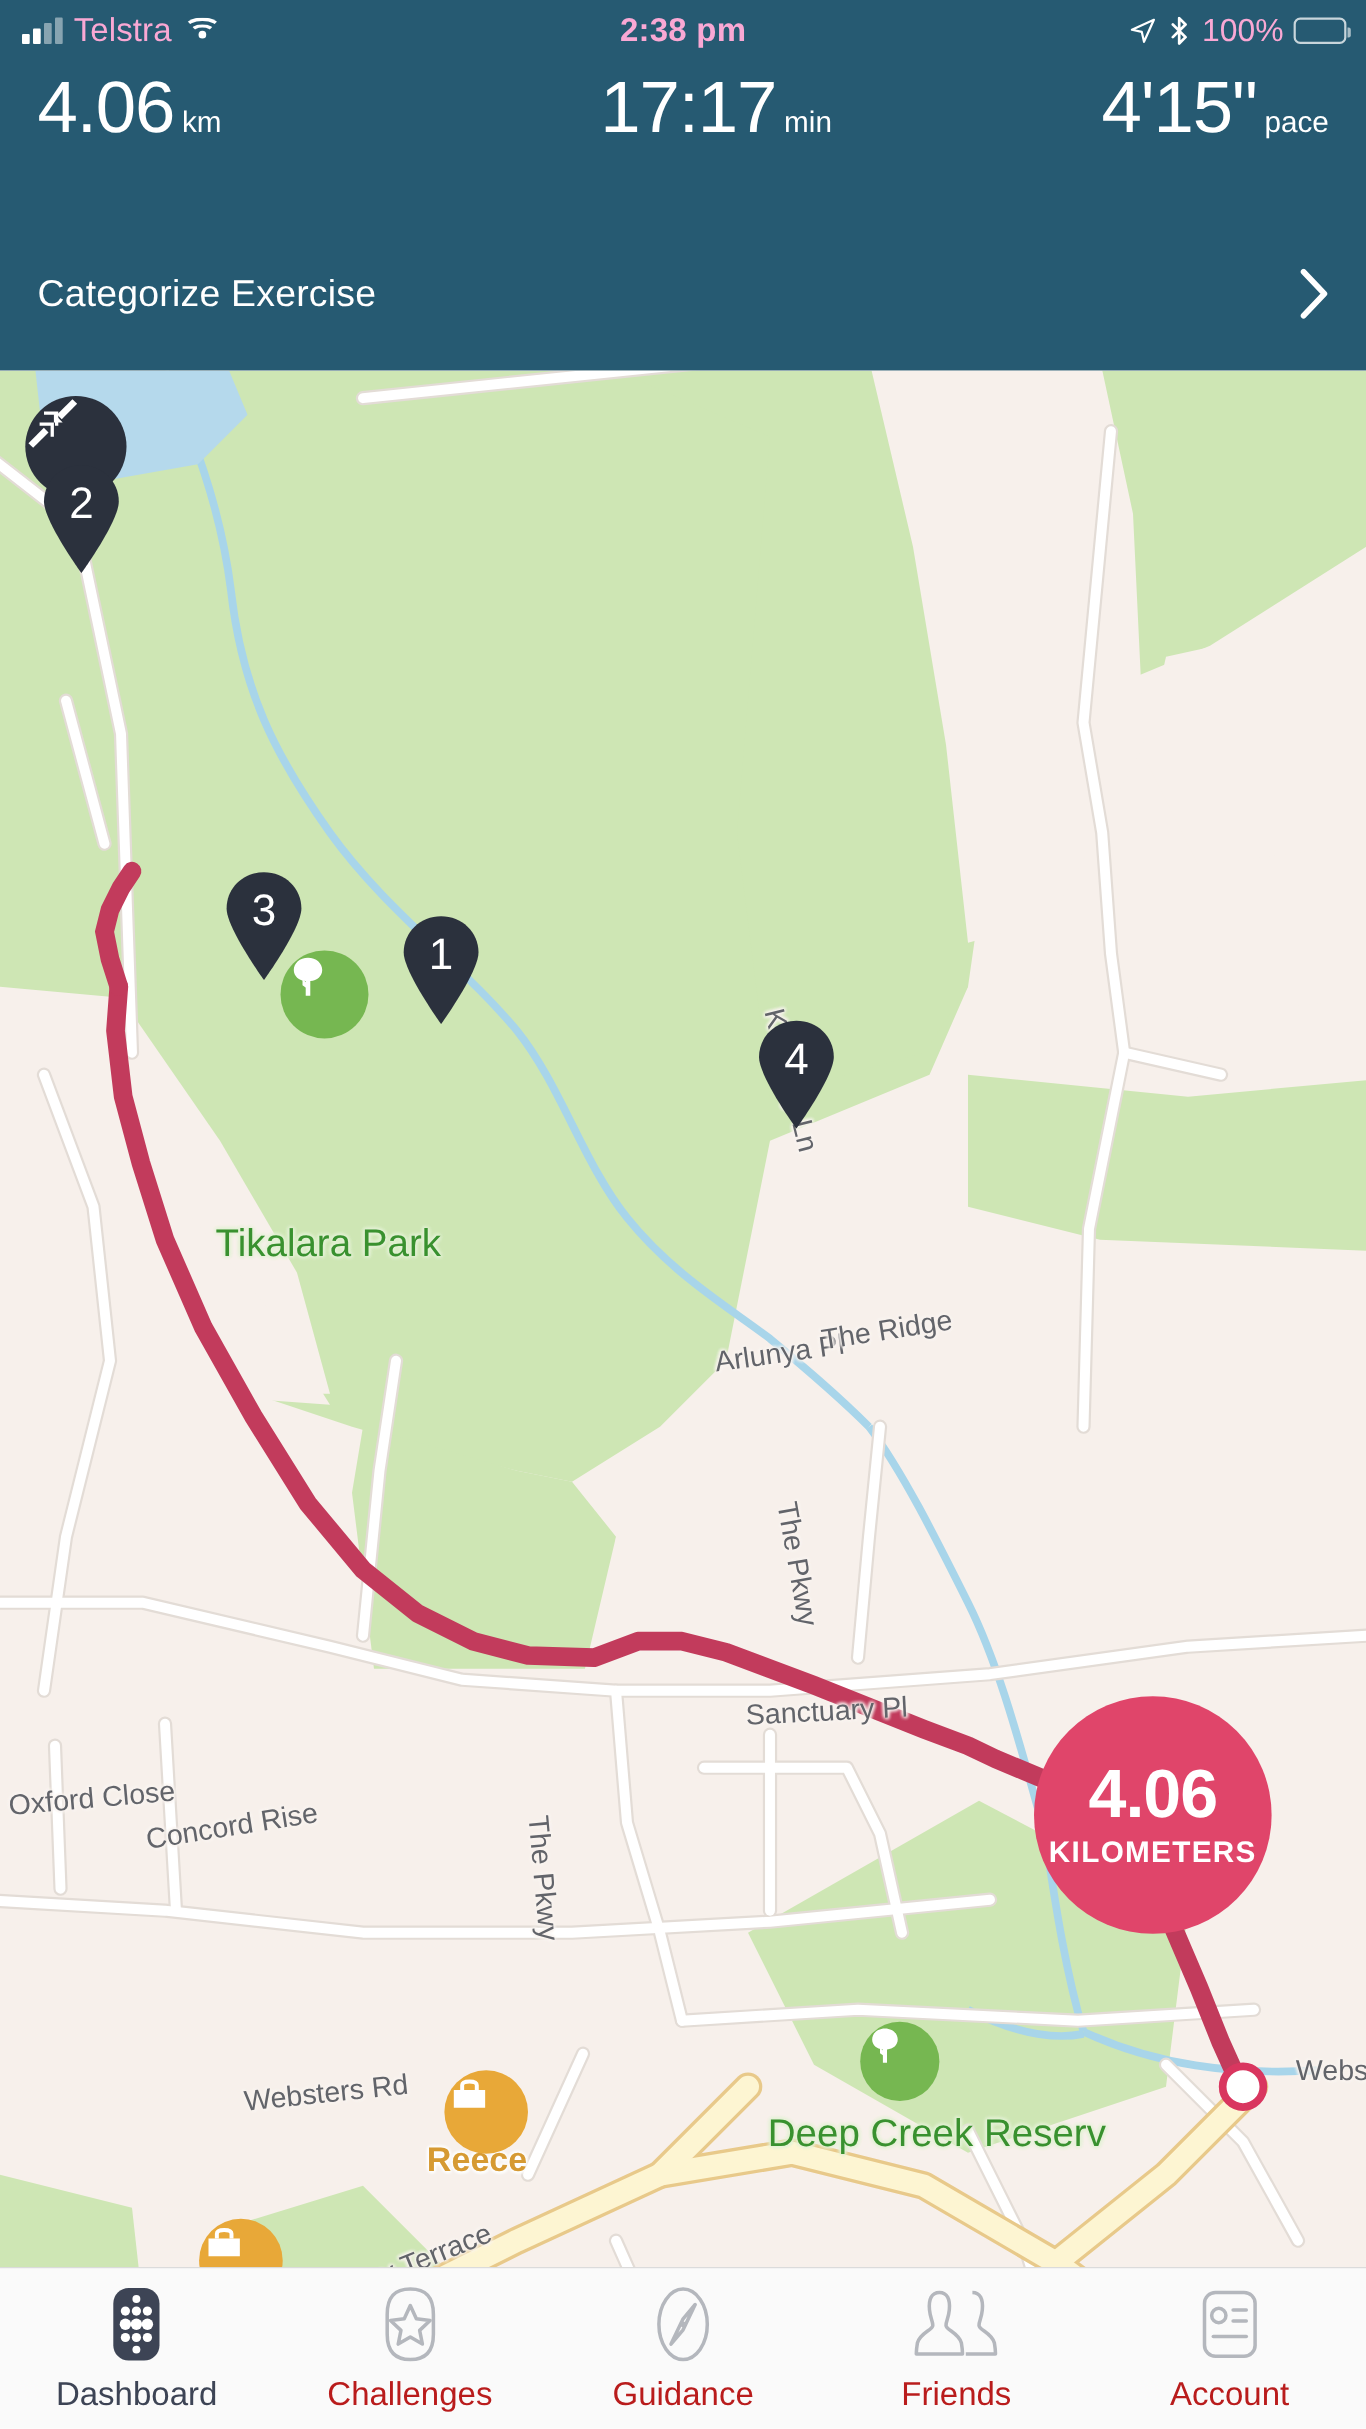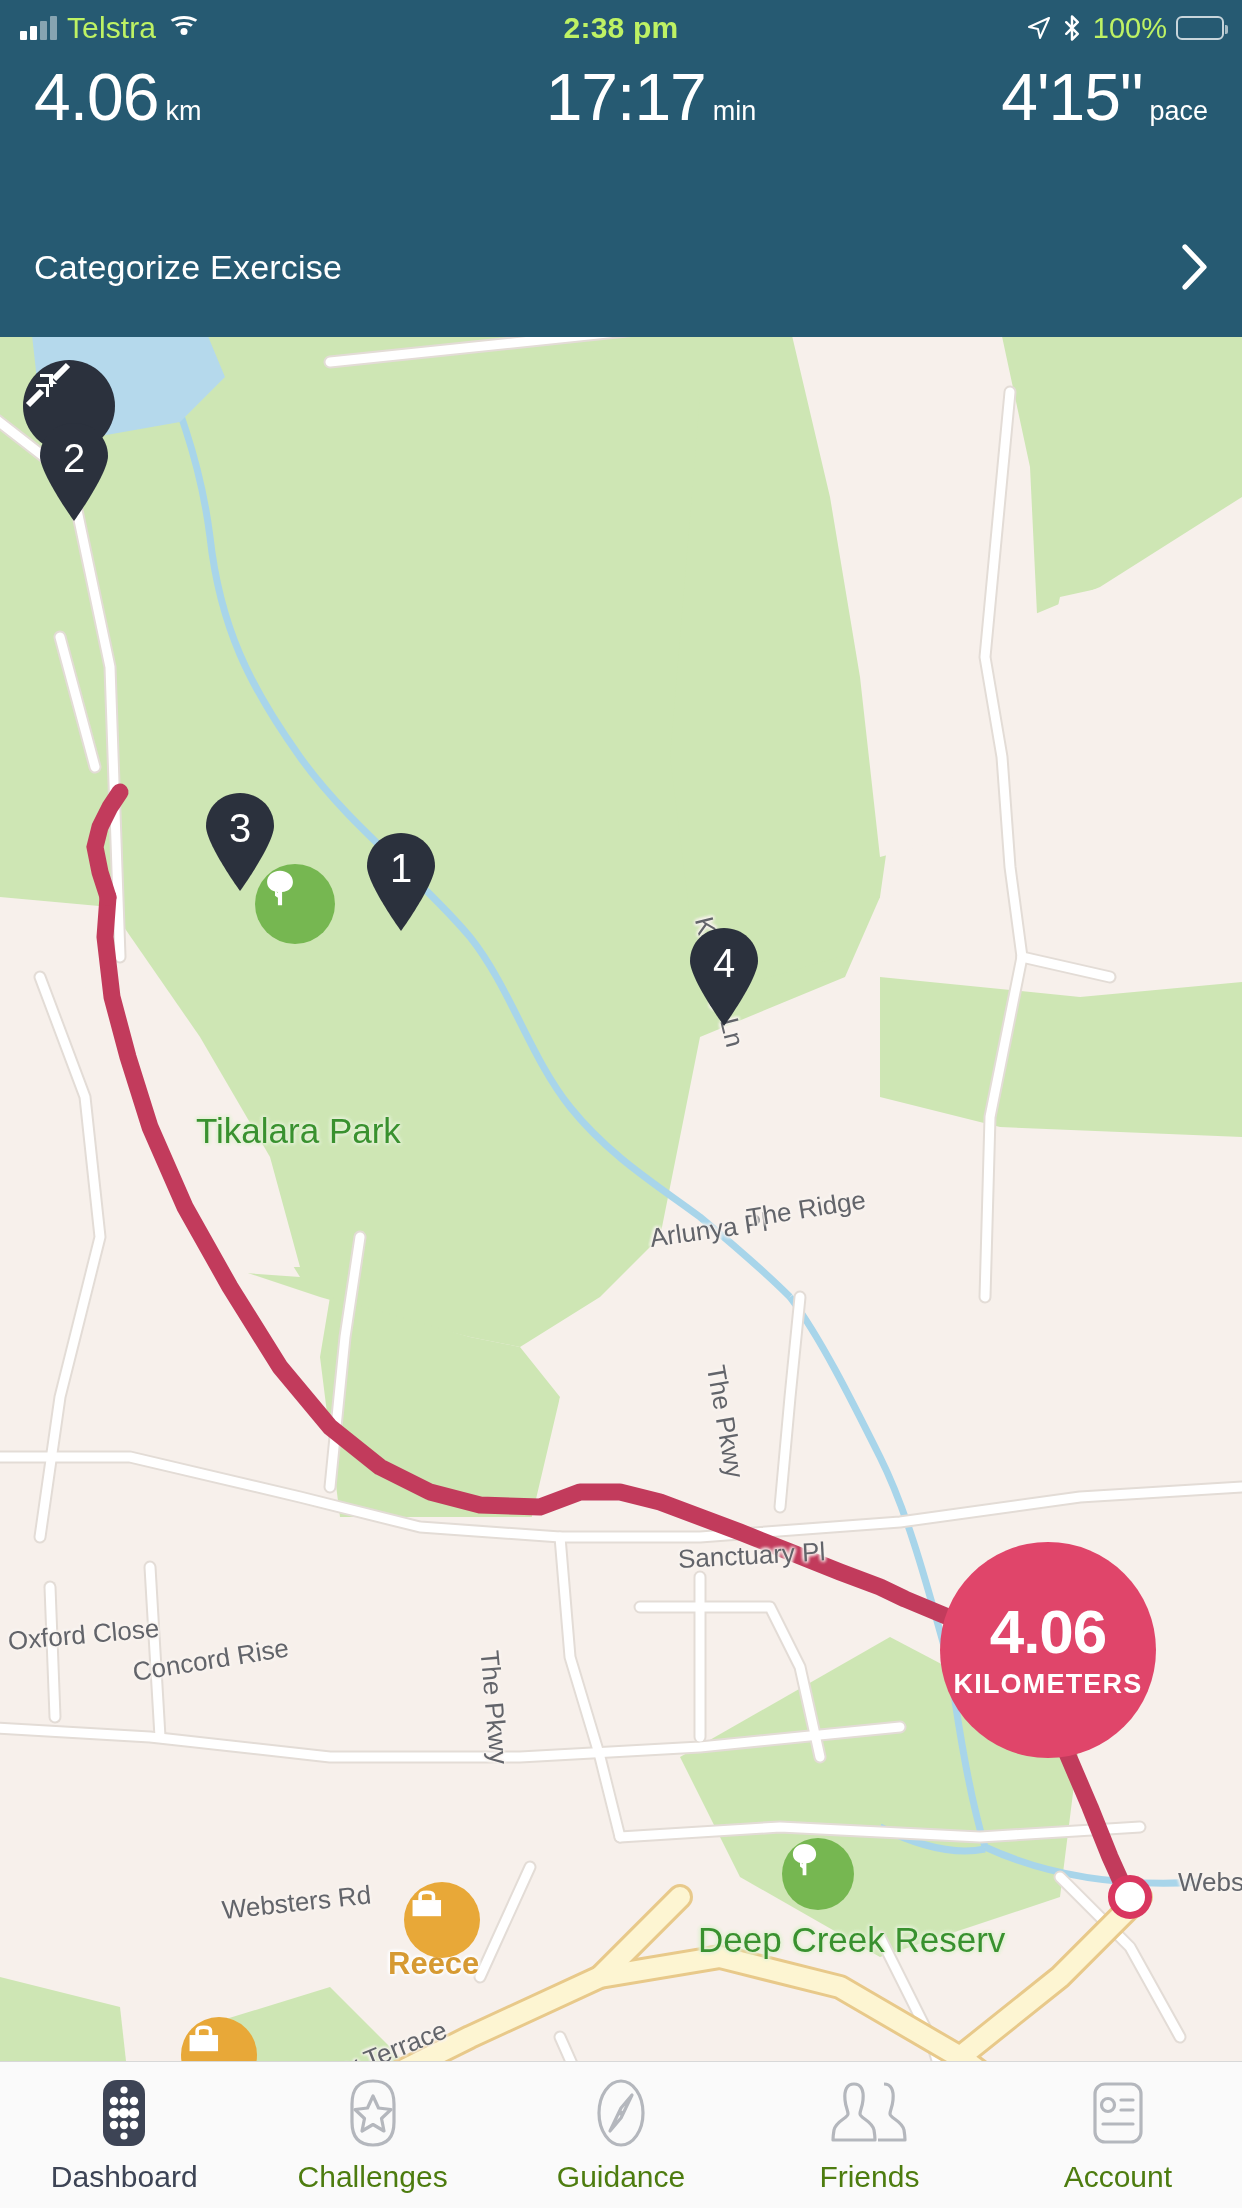--- a/index.html
+++ b/index.html
@@ -11,21 +11,21 @@
   }
   #app{position:relative;width:1242px;height:2208px;overflow:hidden;}
 
   
   .header{
     position:absolute;left:0;top:0;width:1242px;height:337px;
     background:#265a72;
   }
   .statusbar{
     position:absolute;left:0;top:0;width:1242px;height:58px;
-    color:#bef264;
+    color:#f9a8d4;
   }
   .sb-left{position:absolute;left:20px;top:6px;display:flex;align-items:center;height:44px;}
   .sb-center{position:absolute;left:0;top:6px;width:1242px;text-align:center;height:44px;line-height:44px;
     font-size:30px;font-weight:600;letter-spacing:.2px;}
   .sb-right{position:absolute;right:18px;top:6px;display:flex;align-items:center;height:44px;}
   .bars{display:inline-flex;align-items:flex-end;height:24px;gap:3px;margin-right:10px;}
   .bars i{display:block;width:7px;background:#fff;border-radius:1px;}
   .bars i:nth-child(1){height:9px;}
   .bars i:nth-child(2){height:14px;}
   .bars i:nth-child(3){height:19px;opacity:.45;}
@@ -112,21 +112,21 @@
   }
 
   
   .tabbar{
     position:absolute;left:0;bottom:0;width:1242px;height:146px;
     background:#fafafa;border-top:1px solid #d8d8d8;
     display:flex;align-items:center;
   }
   .tab{flex:1;display:flex;flex-direction:column;align-items:center;justify-content:center;gap:10px;}
   .tab .ticon{height:74px;display:flex;align-items:center;justify-content:center;}
-  .tab .tlabel{font-size:30px;color:#4d7c0f;font-weight:400;}
+  .tab .tlabel{font-size:30px;color:#b91c1c;font-weight:400;}
   .tab.active .tlabel{color:#3d4455;}
 </style>
 </head>
 <body>
 
 <div id="app">
 
   <div class="header">
 
     <div class="statusbar">

